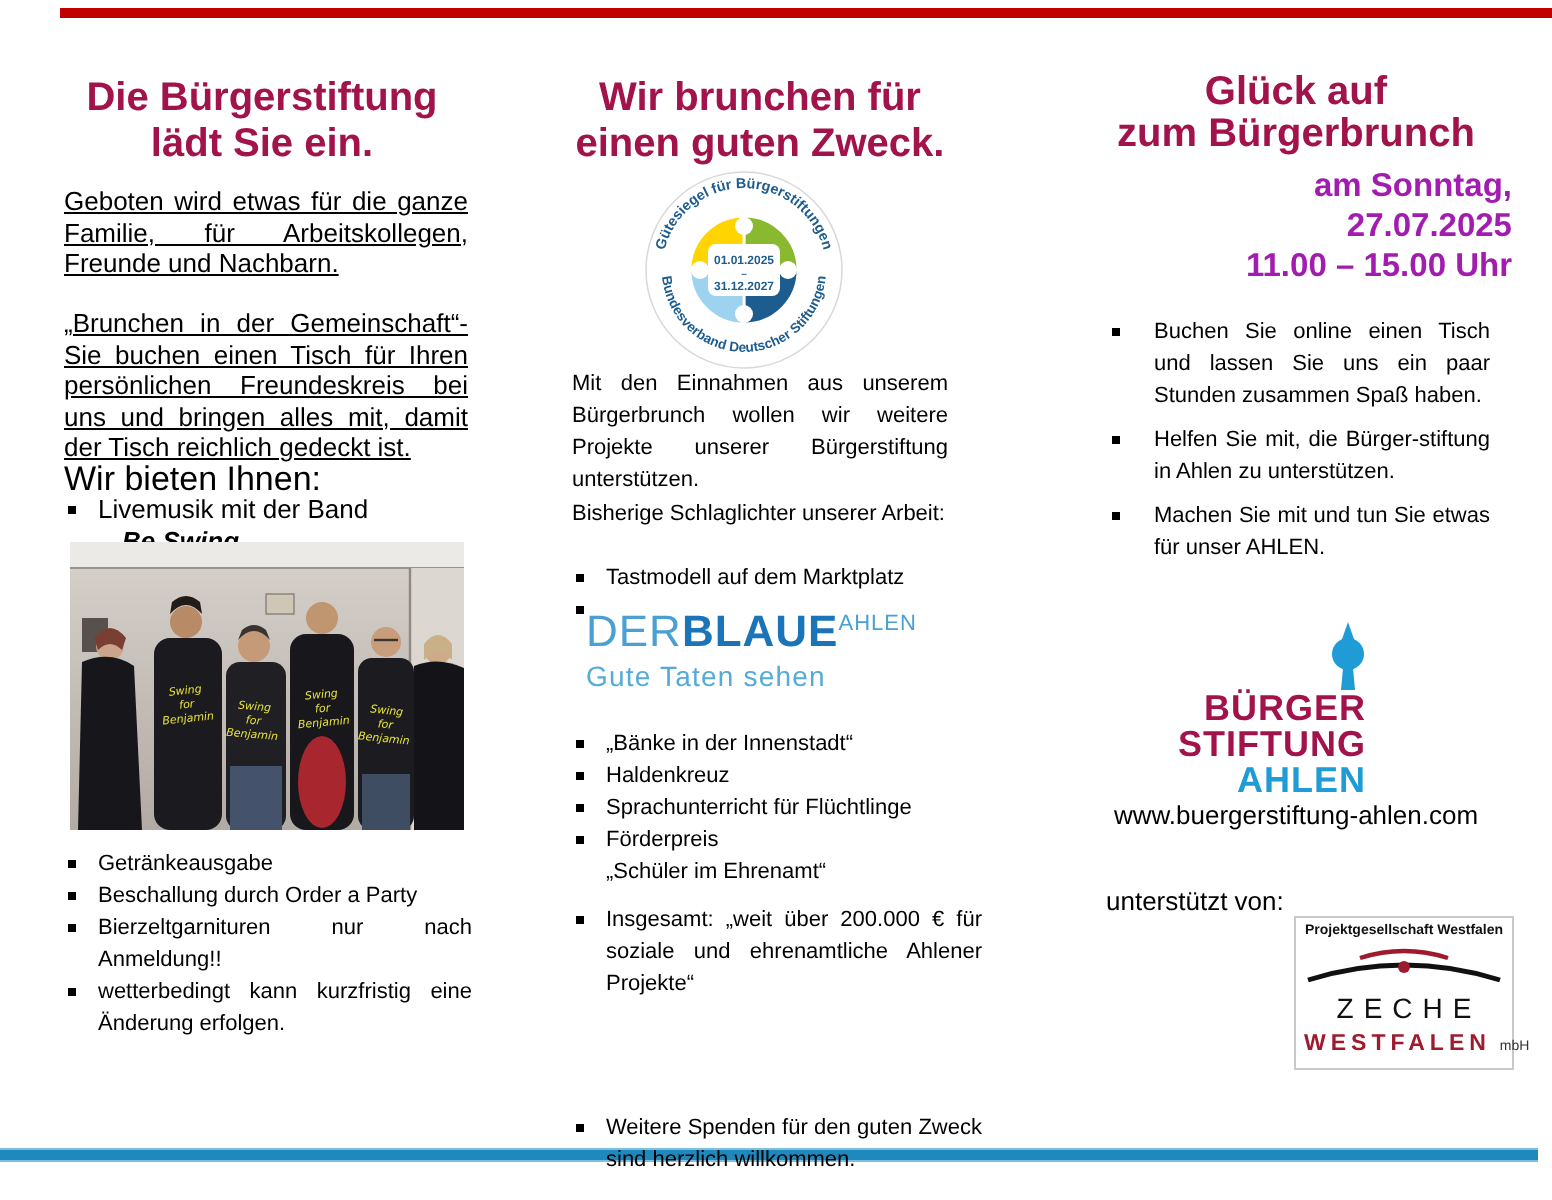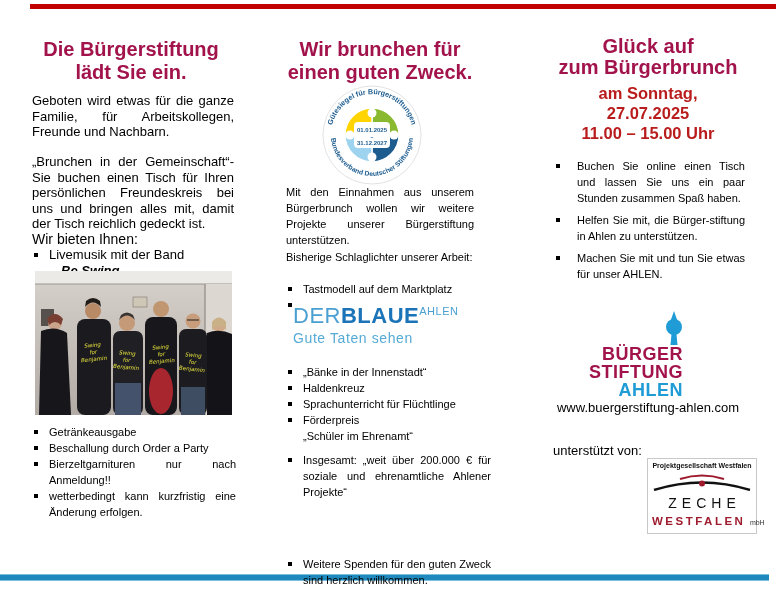--- a/index.html
+++ b/index.html
@@ -3,27 +3,27 @@
 <meta charset="utf-8">
 <style>
   html,body{margin:0;padding:0;background:#fff;}
   .page{position:relative;width:776px;height:600px;background:#ffffff;overflow:hidden;
         font-family:"Liberation Sans",sans-serif;color:#000;}
   .abs{position:absolute;}
   .bar-top{top:4px;left:30px;width:746px;height:5px;background:#C00000;}
   .bar-bottom{top:574px;left:0;width:769px;height:7px;
       background:linear-gradient(#7cc0df 0 1px,#1F88BC 1px 6px,#7cc0df 6px 7px);}
   h2.red{margin:0;font-size:20px;line-height:23px;font-weight:bold;color:#A2134C;text-align:center;}
-  .body-txt{font-size:13px;line-height:15.5px;text-align:justify;}
+  .body-txt{font-size:13px;line-height:15.5px;text-align:justify;text-decoration:underline;}
   .body-txt16{font-size:11px;line-height:16px;text-align:justify;}
   .bullet{position:relative;padding-left:17px;}
   .bullet .sq{position:absolute;left:2px;top:6px;width:4px;height:4px;background:#000;}
   .bullet-r{position:relative;padding-left:24px;margin-bottom:6px;}
   .bullet-r .sq{position:absolute;left:3px;top:6px;width:4px;height:4px;background:#000;}
-  .blue-sub{font-size:16.5px;line-height:20px;font-weight:bold;color:#b91c1c;text-align:center;margin:0;}
+  .blue-sub{font-size:16.5px;line-height:20px;font-weight:bold;color:#a21caf;text-align:right;margin:0;}
   .band-name{font-weight:bold;font-style:italic;margin-left:12px;}
   
   .turm-der{font-size:22px;font-weight:500;color:#4AA0D2;letter-spacing:.5px;}
   .turm-blaue{font-size:22px;font-weight:800;color:#1B74B8;letter-spacing:.5px;}
   .turm-turm{font-size:11px;font-weight:500;color:#4AA0D2;position:relative;top:-8px;letter-spacing:.5px;}
   .turm-tag{font-size:14px;color:#55AAD6;letter-spacing:.6px;margin-top:1px;}
   
   .bsa{text-align:right;font-weight:bold;font-size:18px;line-height:18px;letter-spacing:.5px;}
   .bsa .l1,.bsa .l2{color:#A2134C;display:block;}
   .bsa .l3{color:#1F9CD6;display:block;}
@@ -48,21 +48,21 @@
 
   <h2 class="red abs" style="left:28px;top:38px;width:206px;">
     <span>Die Bürgerstiftung</span><br>
     <span>lädt Sie ein.</span>
   </h2>
 
   <div class="abs body-txt" style="left:32px;top:93px;width:202px;">Geboten wird etwas für die ganze Familie, für Arbeitskollegen, Freunde und Nachbarn.</div>
 
   <div class="abs" style="left:32px;top:154px;width:202px;">
     <div class="body-txt">„Brunchen in der Gemeinschaft“- Sie buchen einen Tisch für Ihren persönlichen Freundeskreis bei uns und bringen alles mit, damit der Tisch reichlich gedeckt ist.</div>
-    <div style="font-size:14px;line-height:15.5px;">Wir bieten Ihnen:</div>
+    <div style="font-size:17px;line-height:15.5px;">Wir bieten Ihnen:</div>
     <div class="bullet" style="font-size:13px;line-height:15.5px;">
       <span class="sq"></span>
       <span>Livemusik mit der Band</span><br>
       <span class="band-name">Be Swing</span>
     </div>
   </div>
 
   <div class="abs" style="left:35px;top:271px;width:197px;height:144px;">
     <svg width="197" height="144" viewBox="0 0 197 144">
       <defs>

